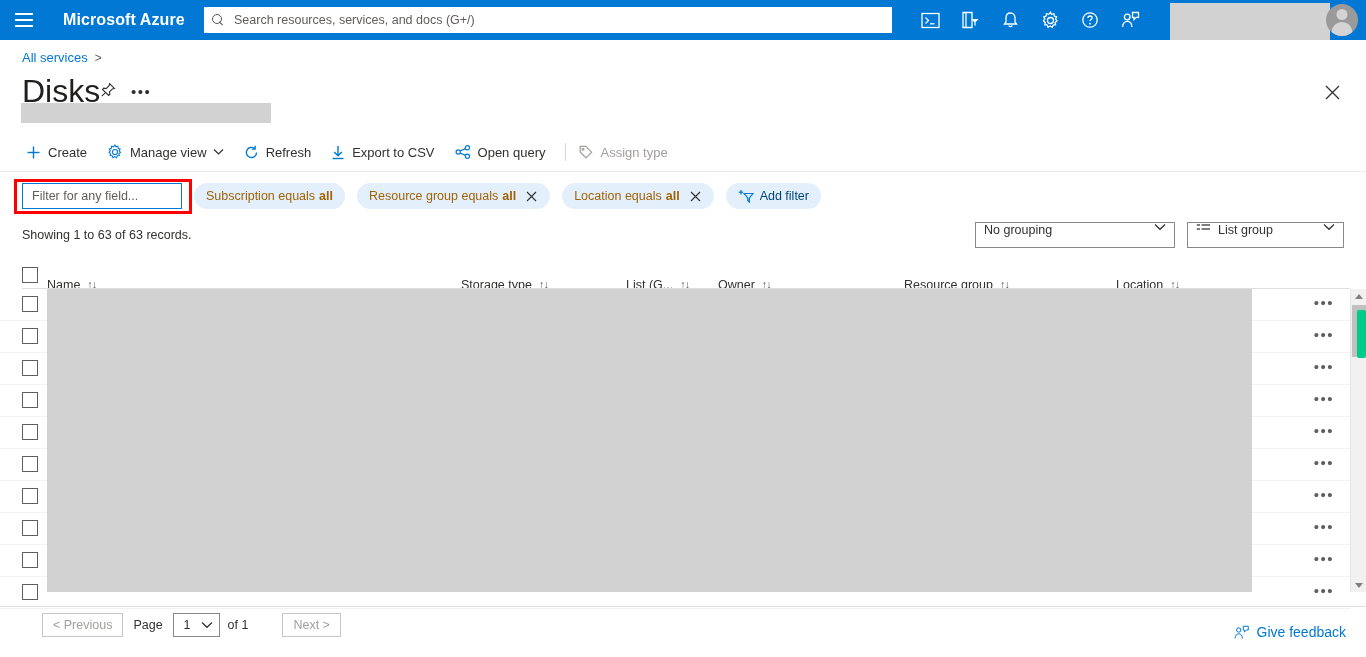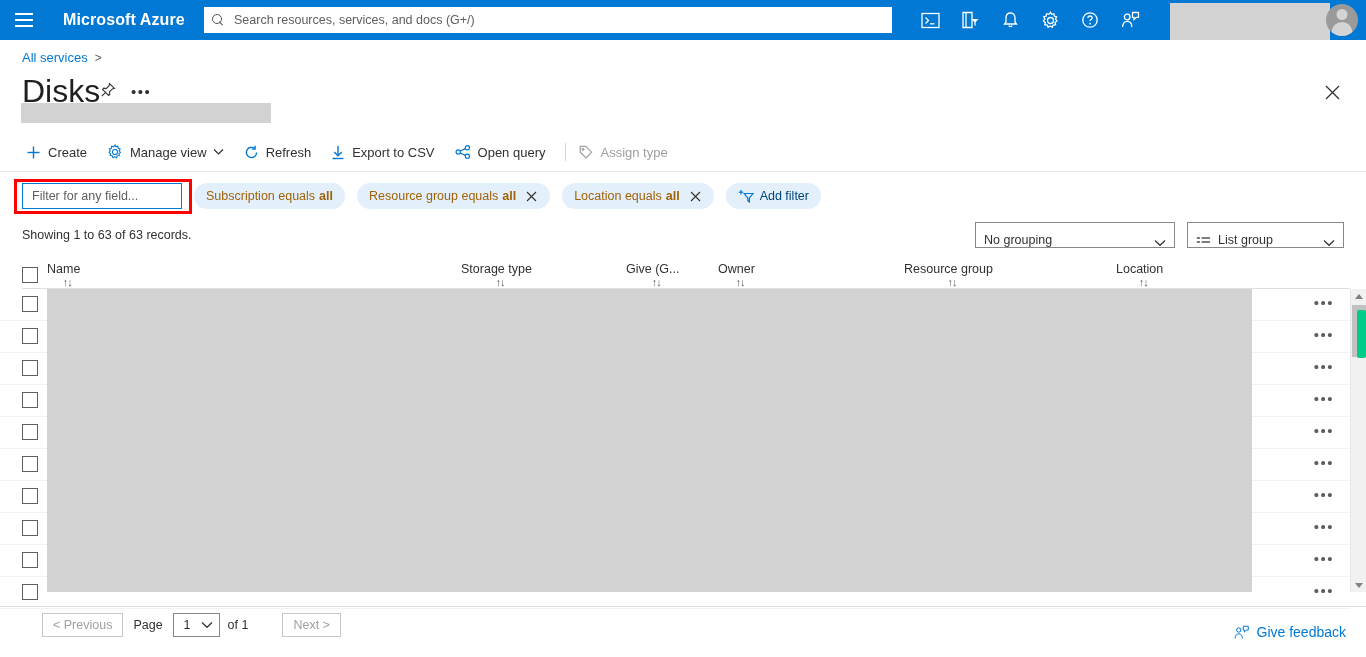--- a/index.html
+++ b/index.html
@@ -205,43 +205,43 @@
   .pill.addfilter .plusfilter { margin-right: 6px; display:flex; }
 
   
   .records {
     position: absolute; left: 22px; top: 228px;
     font-size: 12.5px; color: #323130;
   }
   .ddl {
     position: absolute; height: 26px;
     border: 1px solid #8a8886; background: #fff;
-    display: flex; align-items: flex-end;
+    display: flex; align-items: flex-start;
     padding: 0 8px; font-size: 12.5px; color: #323130;
     cursor: pointer;
   }
   .ddl .lbl { flex: 1; white-space: nowrap; }
   .ddl .chev { margin-left: 8px; display: flex; }
   #grouping-dropdown { left: 975px; top: 222px; width: 200px; }
   #view-dropdown { left: 1187px; top: 222px; width: 157px; }
   .listicon { margin-right: 7px; display: flex; }
 
   
   .tablehead {
     position: absolute; left: 0; top: 262px;
     width: 1350px; height: 26px;
     font-size: 12.5px; color: #323130;
   }
   .hdr-underline {
     position: absolute; left: 22px; top: 288px;
     width: 1328px; height: 1px; background: #e1dfdd;
   }
   .th {
-    position: absolute; top: 0; display: flex; align-items: center;
-    white-space: nowrap; cursor: pointer; flex-direction: column;
+    position: absolute; top: 16px; display: flex; align-items: flex-start;
+    white-space: nowrap; cursor: pointer;
   }
   .th .sort { margin-left: 7px; color: #605e5c; font-size: 11px; letter-spacing: -1px; }
   .cb {
     width: 16px; height: 16px;
     border: 1px solid #605e5c; background: #fff;
     cursor: pointer;
   }
   .hdr-cb { position: absolute; left: 22px; top: 5px; }
 
   .tbody {
@@ -566,21 +566,21 @@
 
   <div class="th" style="left:47px">
     <span>Name</span>
     <span class="sort">↑↓</span>
   </div>
   <div class="th" style="left:461px">
     <span>Storage type</span>
     <span class="sort">↑↓</span>
   </div>
   <div class="th" style="left:626px">
-    <span>Give (G...</span>
+    <span>List (G...</span>
     <span class="sort">↑↓</span>
   </div>
   <div class="th" style="left:718px">
     <span>Owner</span>
     <span class="sort">↑↓</span>
   </div>
   <div class="th" style="left:904px">
     <span>Resource group</span>
     <span class="sort">↑↓</span>
   </div>

